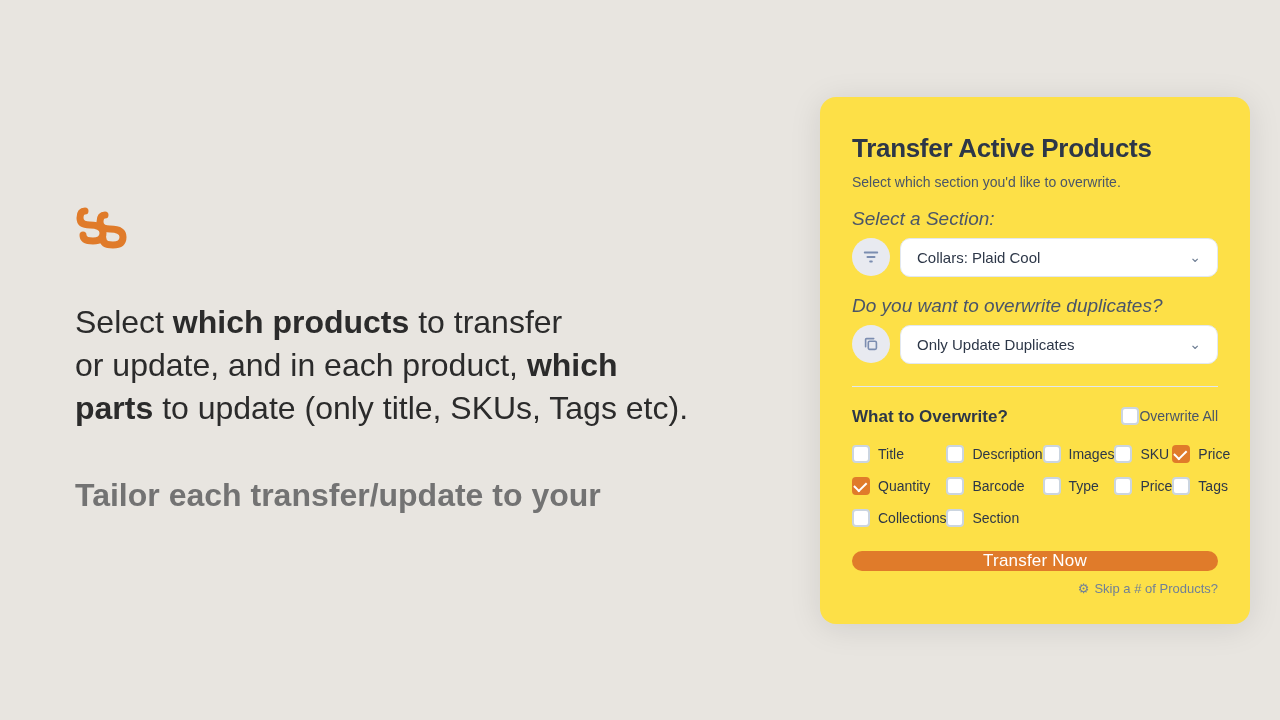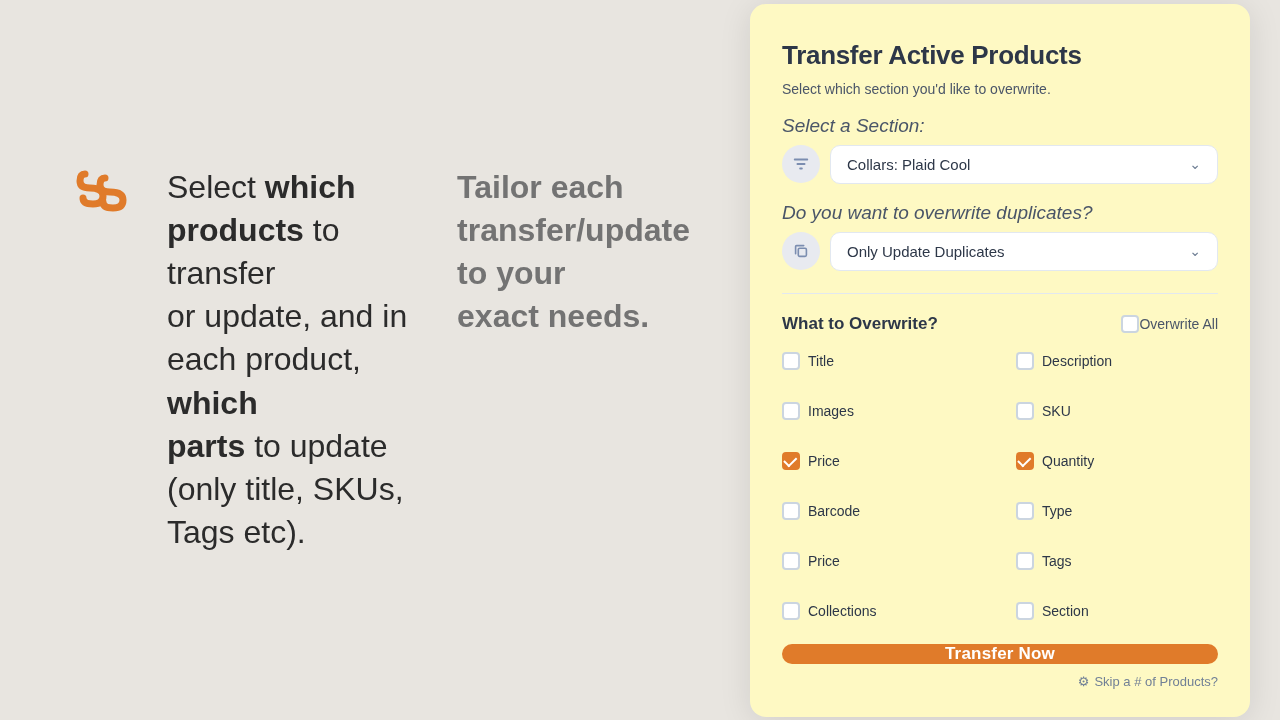--- a/index.html
+++ b/index.html
@@ -11,22 +11,22 @@
       font-family: -apple-system, BlinkMacSystemFont, 'Segoe UI', sans-serif;
       display: flex;
       align-items: center;
       overflow: hidden;
     }
 
     .left-panel {
       flex: 1;
       padding: 60px 60px 60px 75px;
       display: flex;
-      flex-direction: row;
-      gap: 32px;
+      flex-direction: column;
+      gap: 44px;
     }
 
     .logo {
       width: 60px;
       height: 50px;
     }
 
     .hero-text {
       font-size: 32px;
       color: #2b2b2b;
@@ -39,23 +39,23 @@
     }
 
     .sub-text {
       font-size: 32px;
       color: #737373;
       line-height: 1.35;
       font-weight: 700;
     }
 
     .right-panel {
-      width: 500px;
+      width: 430px;
       margin-right: 30px;
-      background: #fef9c3;
+      background: #fde047;
       border-radius: 16px;
       padding: 36px 32px 28px 32px;
       box-shadow: 0 4px 32px rgba(0,0,0,0.10);
       display: flex;
       flex-direction: column;
       gap: 0;
     }
 
     .panel-title {
       font-size: 26px;
@@ -116,21 +116,21 @@
       cursor: pointer;
     }
 
     .dropdown-chevron {
       color: #718096;
       font-size: 14px;
     }
 
     .overwrite-header {
       display: flex;
-      align-items: center;
+      align-items: flex-start;
       justify-content: space-between;
       margin-bottom: 18px;
       margin-top: 4px;
     }
 
     .overwrite-title {
       font-size: 17px;
       font-weight: 800;
       color: #2d3748;
     }
@@ -140,25 +140,24 @@
       align-items: center;
     }
 
     .overwrite-all-label {
       font-size: 14px;
       color: #4a5568;
     }
 
     .checkbox-grid {
       display: grid;
-      grid-template-columns: repeat(2, 1fr);
+      grid-template-columns: repeat(5, 1fr);
       row-gap: 14px;
       column-gap: 0;
       margin-bottom: 24px;
-      gap: 32px;
     }
 
     .checkbox-item {
       display: flex;
       align-items: center;
       gap: 8px;
     }
 
     .checkbox-item label {
       font-size: 14px;
@@ -194,21 +193,21 @@
       display: block;
     }
 
     .transfer-btn {
       width: 100%;
       background: #e07b2a;
       color: #fff;
       border: none;
       border-radius: 22px;
       font-size: 17px;
-      font-weight: 700;
+      font-weight: 400;
       cursor: pointer;
       letter-spacing: 0.2px;
       margin-bottom: 10px;
     }
 
     .skip-link {
       text-align: right;
       font-size: 13px;
       color: #718096;
       display: flex;
@@ -245,21 +244,20 @@
     <p class="hero-text">
       Select <strong>which products</strong> to transfer<br>
       or update, and in each product, <strong>which</strong><br>
       <strong>parts</strong> to update (only title, SKUs, Tags etc).
     </p>
   </div>
 
   <div>
     <p class="sub-text">
       <span>Tailor each transfer/update to your</span><br>
-      <span>exact needs.</span>
     </p>
   </div>
 </div>
 
 <div class="right-panel">
 
   <div class="panel-title">Transfer Active Products</div>
   <div class="panel-subtitle">Select which section you'd like to overwrite.</div>
 
   <div class="section-label">Select a Section:</div>

